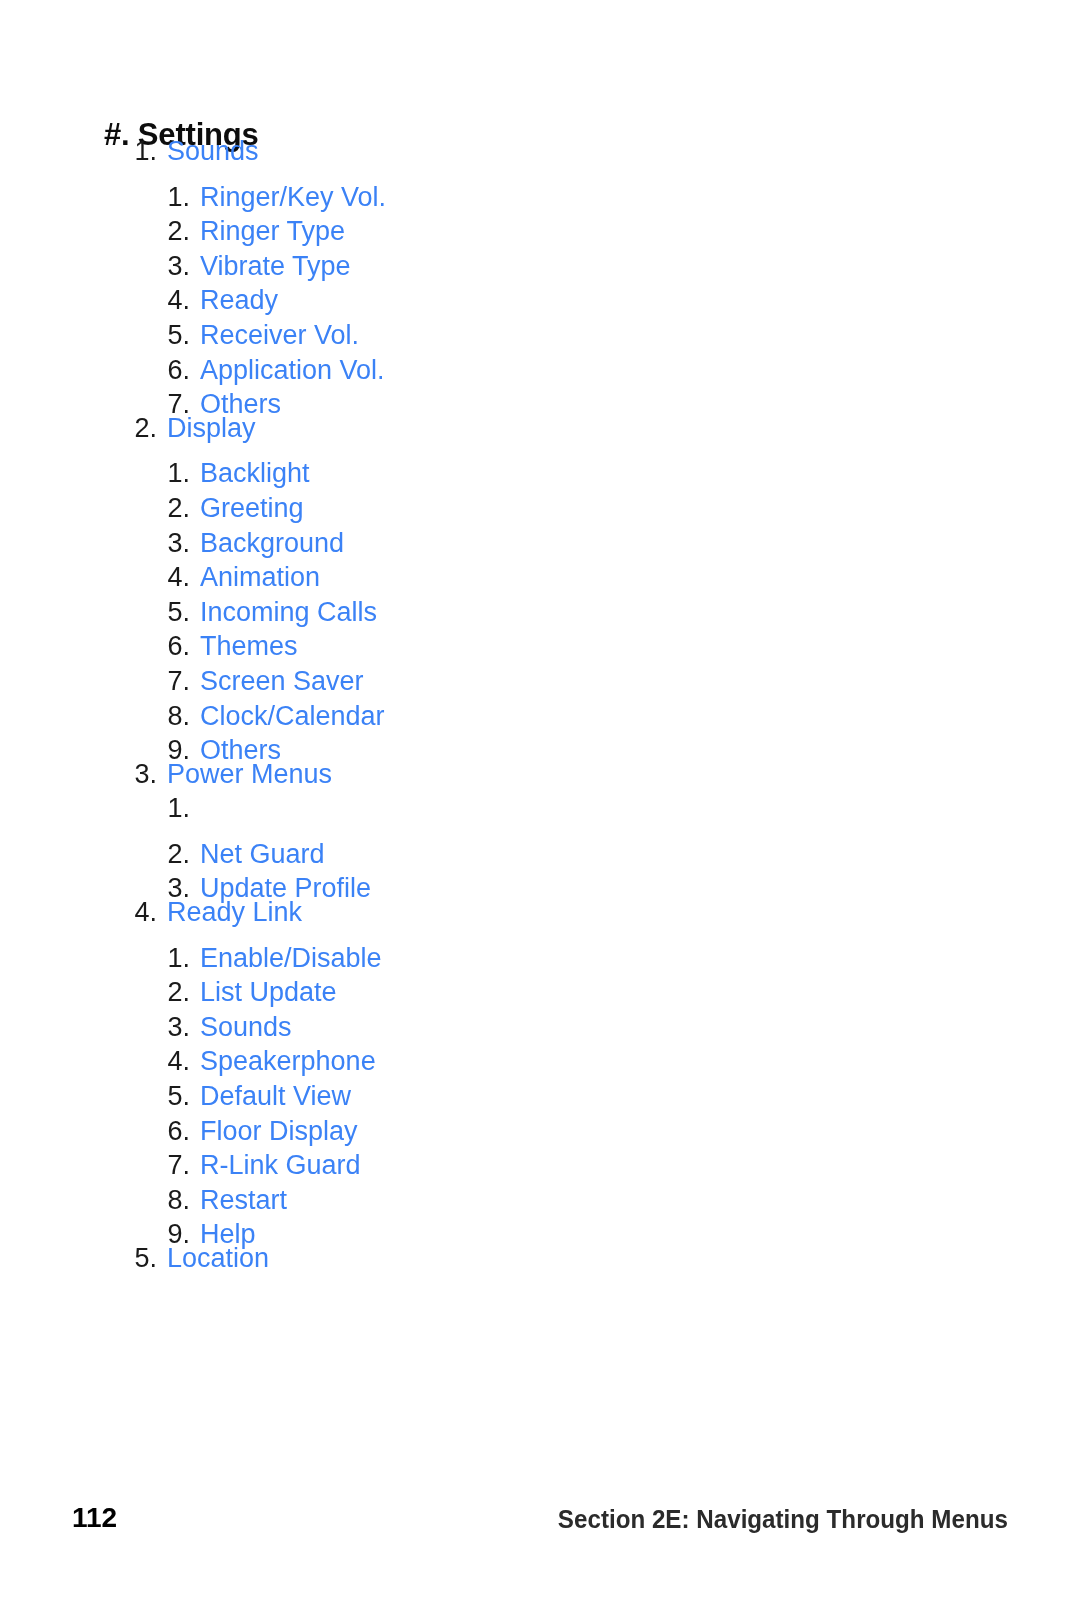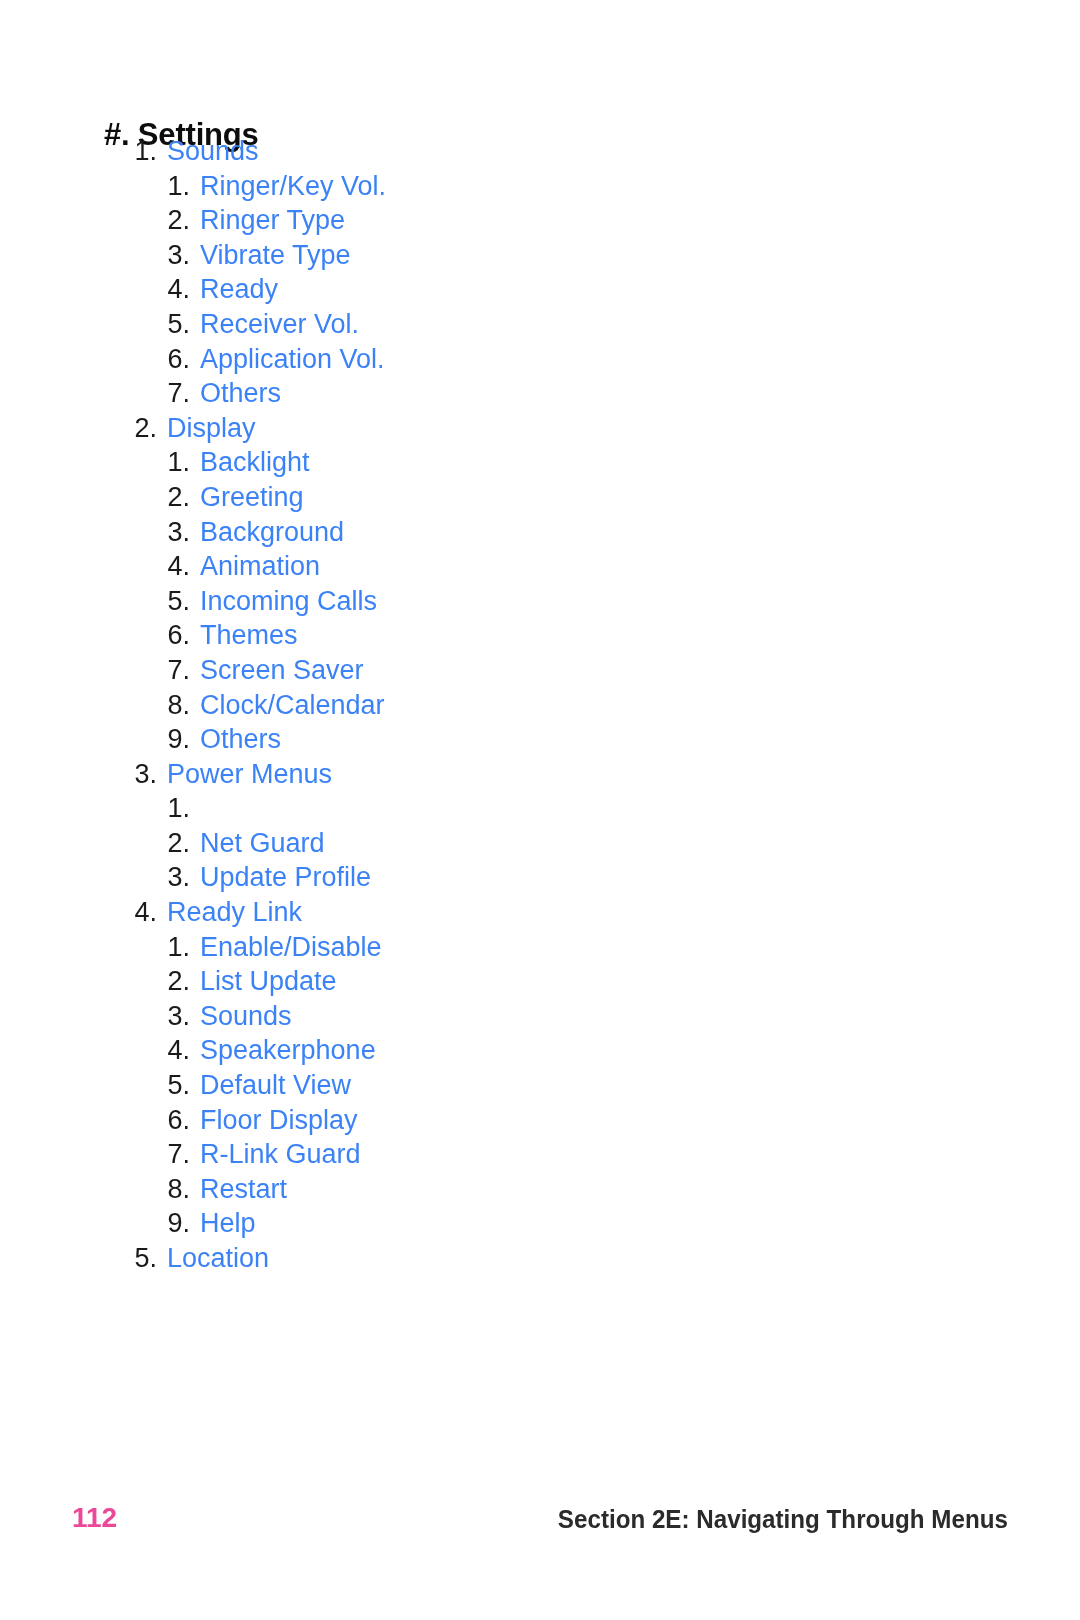--- a/index.html
+++ b/index.html
@@ -63,20 +63,21 @@
     padding-left: 10px;
   }
 
   
   .row.lvl2 .num {
     width: 190px;
     text-align: right;
   }
   .row.lvl2 .label {
     padding-left: 10px;
+    margin-top: 11px;
   }
 
   .num {
     flex: 0 0 auto;
     font-size: 27px;
     color: #1a1a1a;
   }
   .label {
     flex: 0 0 auto;
     font-size: 27px;
@@ -90,21 +91,21 @@
     top: 1502px;
     width: 1080px;
     height: 46px;
   }
   .footer-page-number {
     position: absolute;
     left: 72px;
     top: 0;
     font-size: 28px;
     font-weight: bold;
-    color: #ec4899;
+    color: #000000;
     letter-spacing: 0px;
   }
   .footer-section {
     position: absolute;
     right: 72px;
     top: 2px;
     font-size: 26px;
     font-weight: bold;
     color: #2b2b2b;
     transform: scaleX(0.93);

